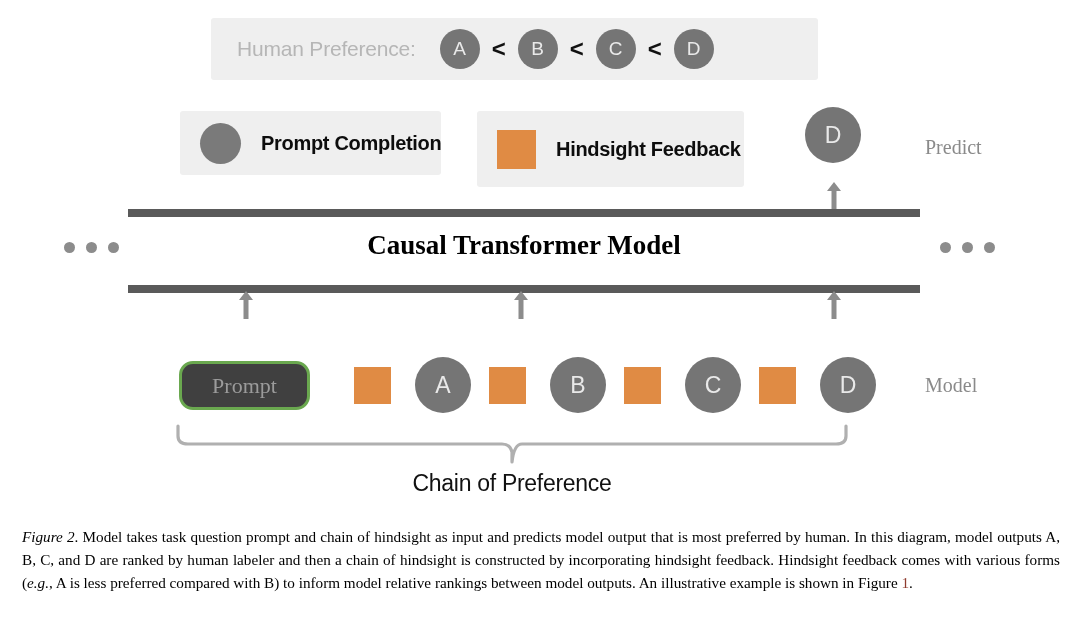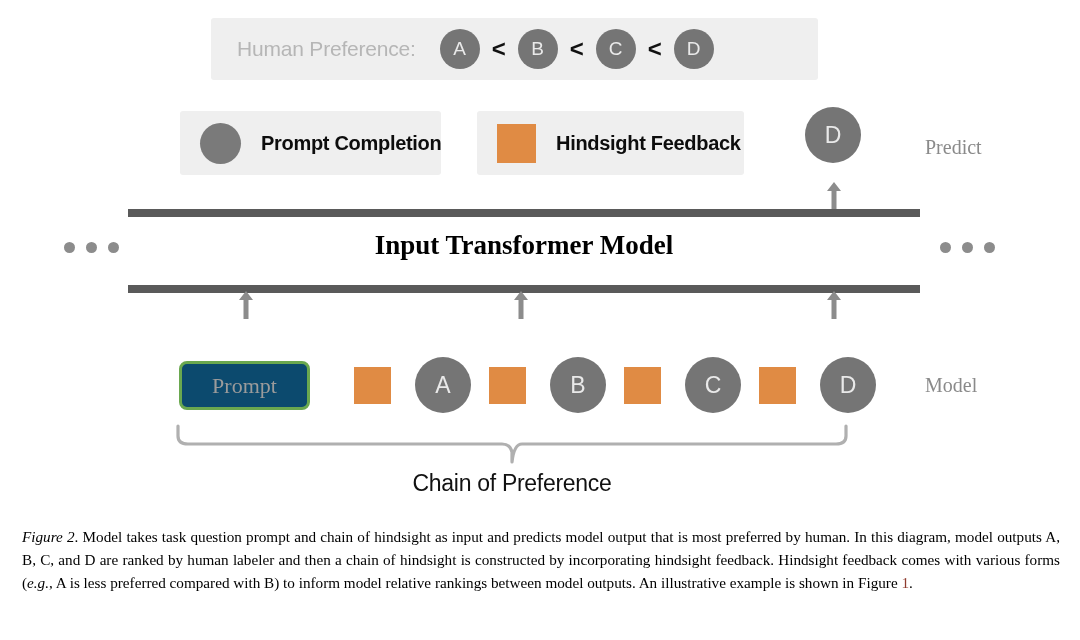--- a/index.html
+++ b/index.html
@@ -74,21 +74,21 @@
     top: 111px;
     width: 261px;
     height: 64px;
     padding-left: 20px;
     box-sizing: border-box;
   }
   #legend-feedback {
     left: 477px;
     top: 111px;
     width: 267px;
-    height: 64px;
+    height: 76px;
     padding-left: 20px;
     box-sizing: border-box;
   }
   .legend-circle {
     width: 41px;
     height: 41px;
     border-radius: 50%;
     background: #7a7a7a;
     flex: none;
   }
@@ -185,22 +185,22 @@
   #arrow-in-2 { left: 513px; top: 291px; }
   #arrow-in-3 { left: 826px; top: 291px; }
 
   
   #prompt-box {
     left: 179px;
     top: 361px;
     width: 131px;
     height: 49px;
     border: 3px solid #6aa84f;
-    border-radius: 8px;
-    background: #0c4a6e;
+    border-radius: 14px;
+    background: #404040;
     box-sizing: border-box;
     display: flex;
     align-items: center;
     justify-content: center;
     font-family: "Liberation Serif", serif;
     font-size: 22px;
     color: #9b9b9b;
   }
   .in-square {
     top: 367px;
@@ -275,21 +275,21 @@
 </div>
 
 <div class="abs" id="predict-d">D</div>
 <div class="abs" id="predict-label">Predict</div>
 
 <svg class="abs arrow-up" id="arrow-top" viewBox="0 0 16 28">
   <polygon points="8,0 15,9 10.5,9 10.5,28 5.5,28 5.5,9 1,9" fill="#8c8c8c"></polygon>
 </svg>
 
 <div class="abs bar" id="bar-top"></div>
-<div class="abs" id="transformer-title">Input Transformer Model</div>
+<div class="abs" id="transformer-title">Causal Transformer Model</div>
 <div class="abs bar" id="bar-bottom"></div>
 
 <div class="abs dots" id="dots-left">
   <span class="d"></span>
     <span class="d"></span>
     <span class="d"></span>
 </div>
 <div class="abs dots" id="dots-right">
   <span class="d"></span>
     <span class="d"></span>

